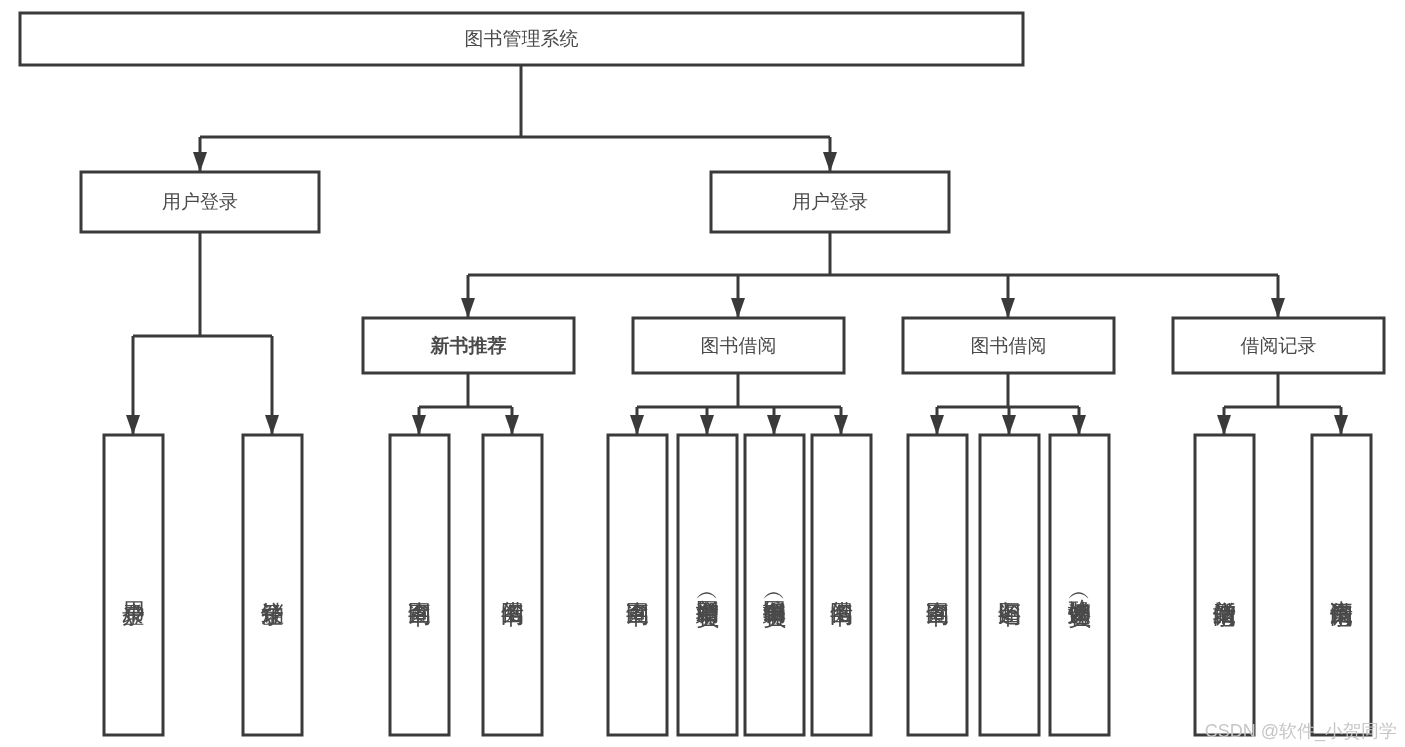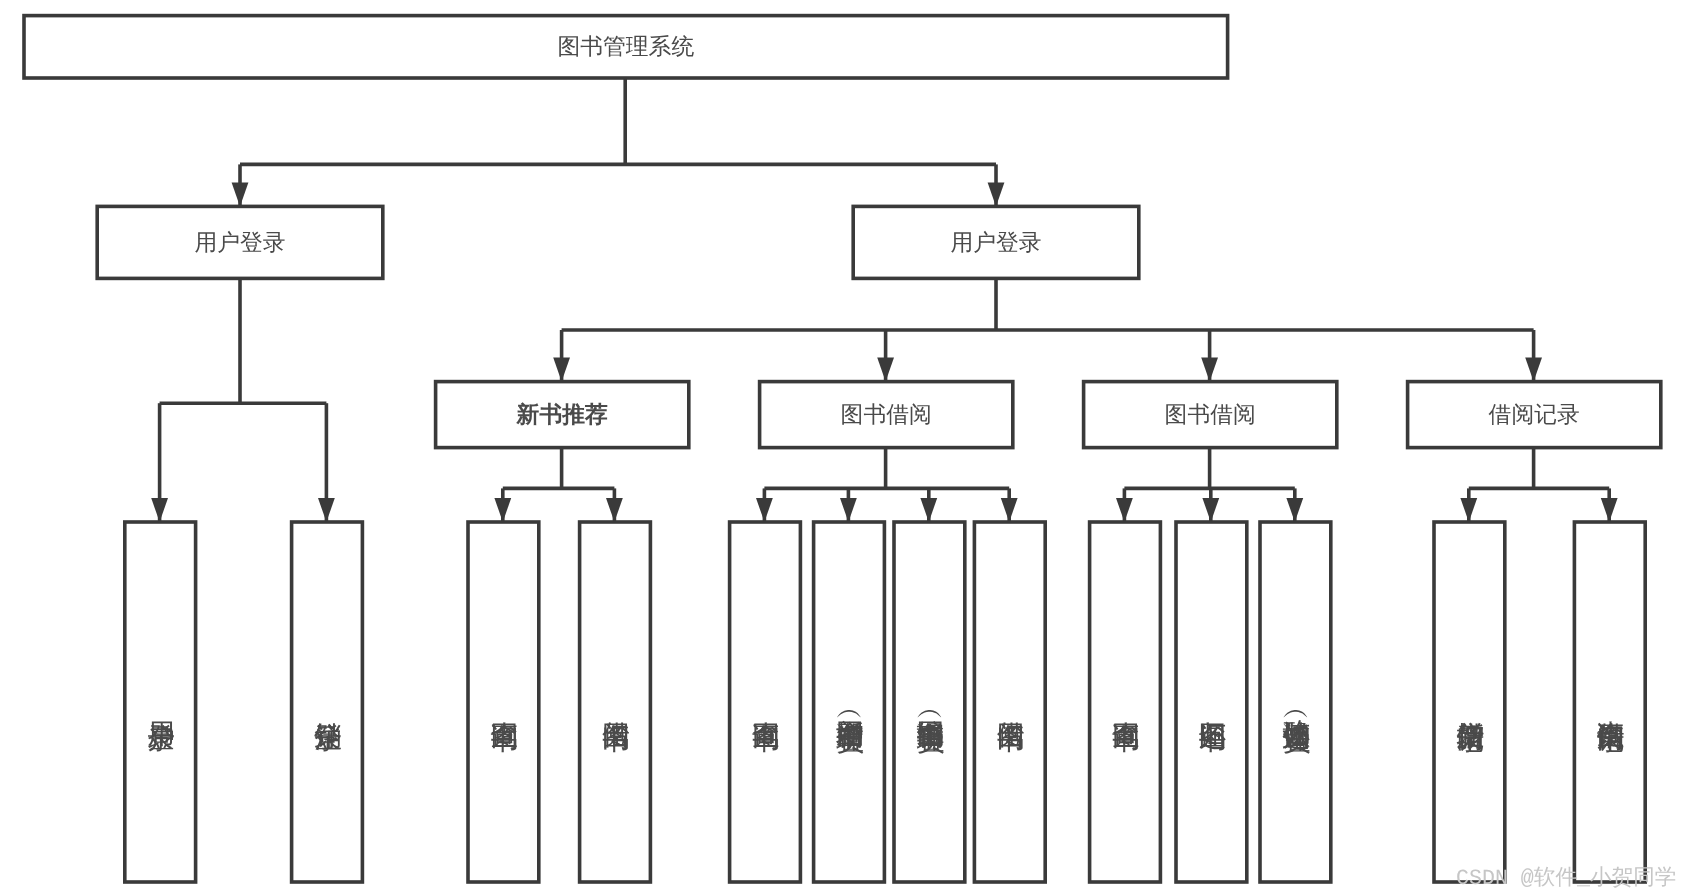--- a/index.html
+++ b/index.html
@@ -69,21 +69,21 @@
     color: #4a4a4a;
     font-family: "DejaVu Sans", "Liberation Sans", sans-serif;
     white-space: nowrap;
   }
   .watermark-wrap {
     position: absolute;
     right: 8px;
     bottom: 4px;
     color: #c6c6c6;
     font-size: 18px;
-    font-family: Liberation Mono, monospace;
+    font-family: Liberation Sans, sans-serif;
     white-space: nowrap;
     pointer-events: none;
   }
 </style>
 </head>
 <body>
 
 <div id="diagram-root">
 
   <svg class="diagram-canvas" viewBox="0 0 1405 747">

